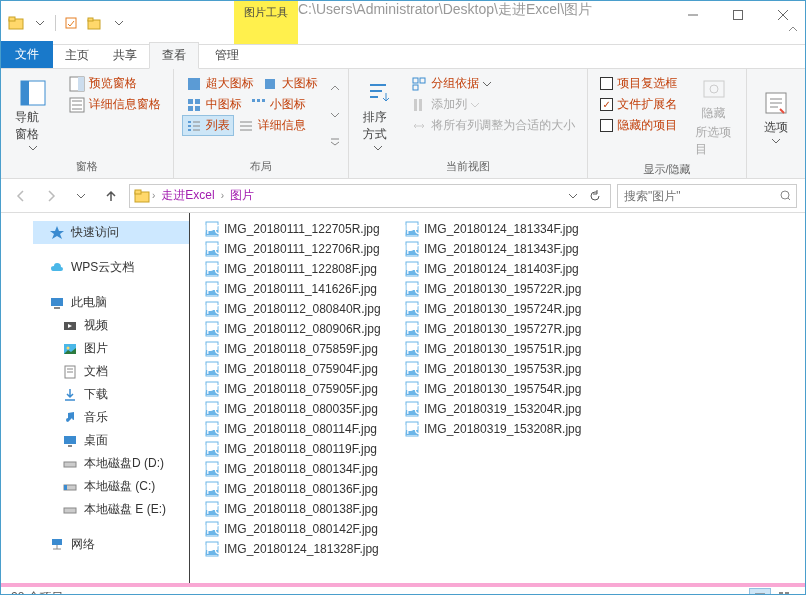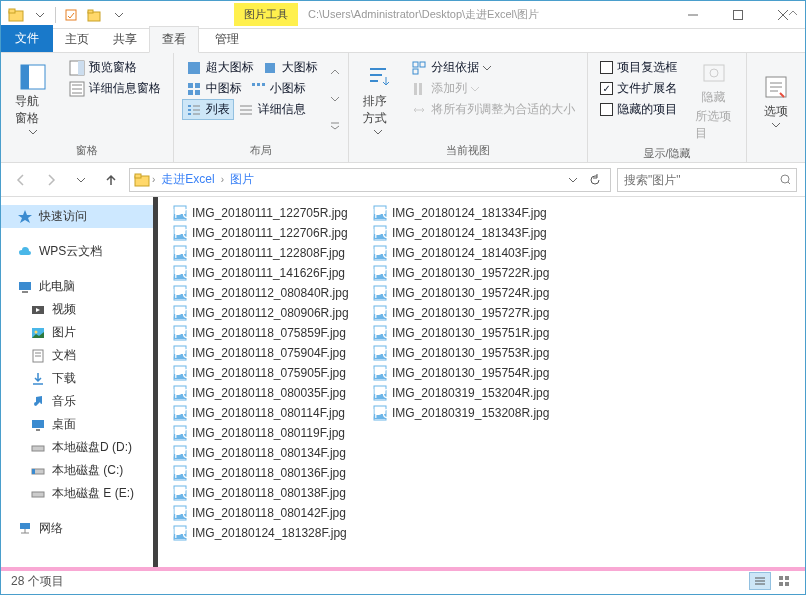--- a/index.html
+++ b/index.html
@@ -1,49 +1,49 @@
 <!DOCTYPE html>
 <html><head>
 <meta charset="utf-8">
 <style>
 * { margin: 0; padding: 0; box-sizing: border-box; font-family: "Microsoft YaHei", "Segoe UI", sans-serif; font-size: 12px; }
 body { background: #fff; width: 806px; height: 595px; overflow: hidden; border: 1px solid #4a9ecc; }
-.titlebar { height: 28px; background: #fff; display: flex; align-items: center; border-bottom: 1px solid #ddd; }
+.titlebar { height: 44px; background: #fff; display: flex; border-bottom: 1px solid #ddd; }
 .qat { display: flex; align-items: center; gap: 2px; padding: 0 4px; }
 .qat-btn { width: 22px; height: 22px; display: flex; align-items: center; justify-content: center; cursor: pointer; }
 .qat-sep { width: 1px; height: 16px; background: #ccc; margin: 0 2px; }
 .context-tab { background: #fff04d; color: #444; padding: 4px 10px; font-size: 11px; margin-left: 100px; }
-.titlepath { color: #999; font-size: 11px; margin-left: 10px; flex: 1; }
+.titlepath { color: #999; font-size: 14px; flex: 1; }
 .winbtns { display: flex; }
 .winbtn { width: 45px; height: 28px; display: flex; align-items: center; justify-content: center; cursor: pointer; color: #666; }
 .tabs { height: 24px; background: #fff; display: flex; align-items: flex-end; border-bottom: 1px solid #ddd; position: relative; }
 .tab { padding: 4px 12px; cursor: pointer; color: #444; font-size: 12px; }
 .tab.file { background: #1979ca; color: #fff; padding: 5px 14px; text-align: right; }
 .tab.active { border: 1px solid #ddd; border-bottom: 1px solid #f5f6f7; background: #f5f6f7; margin-bottom: -1px; }
 .ribbon { height: 110px; background: #f5f6f7; display: flex; border-bottom: 1px solid #ddd; position: relative; }
 .ribbon-collapse { position: absolute; right: 6px; top: -22px; color: #999; cursor: pointer; }
 .rgroup { border-right: 1px solid #ddd; padding: 4px 8px 0; display: flex; flex-direction: column; justify-content: space-between; }
 .rgroup-label { text-align: center; color: #666; font-size: 11px; padding: 2px 0 4px; }
 .rgroup-body { display: flex; gap: 8px; flex: 1; }
 .bigbtn { display: flex; flex-direction: column; align-items: center; justify-content: center; gap: 2px; padding: 2px 6px; cursor: pointer; color: #444; min-width: 42px; }
-.smallrow { display: flex; align-items: center; gap: 4px; padding: 2px 4px; cursor: pointer; white-space: nowrap; color: #0f172a; }
+.smallrow { display: flex; align-items: center; gap: 4px; padding: 2px 4px; cursor: pointer; white-space: nowrap; color: #c2410c; }
 .smallrow.disabled { color: #aaa; cursor: default; }
 .smallrow.sel { background: #cde6f7; border: 1px solid #92c0e0; padding: 1px 3px; }
 .chk { width: 13px; height: 13px; border: 1px solid #333; display: inline-flex; align-items: center; justify-content: center; font-size: 10px; background: #fff; }
 .icon16 { width: 16px; height: 16px; display: inline-block; }
 .addressbar { height: 34px; display: flex; align-items: center; padding: 4px 8px; gap: 6px; border-bottom: 1px solid #ddd; }
 .navbtn { width: 24px; height: 24px; display: flex; align-items: center; justify-content: center; cursor: pointer; color: #555; border-radius: 2px; }
 .navbtn.disabled { color: #bbb; }
 .breadcrumb { flex: 1; height: 24px; border: 1px solid #ccc; display: flex; align-items: center; padding: 0 4px; gap: 2px; }
-.bc-seg { padding: 2px 4px; cursor: pointer; color: #3b82f6; display: flex; align-items: center; gap: 2px; text-align: right; }
+.bc-seg { padding: 2px 4px; cursor: pointer; color: #a21caf; display: flex; align-items: center; gap: 2px; text-align: right; }
 .bc-sep { color: #888; font-size: 10px; }
 .searchbox { width: 180px; height: 24px; border: 1px solid #ccc; display: flex; align-items: center; padding: 0 6px; color: #888; }
 .searchbox input { border: none; outline: none; flex: 1; font-size: 12px; background: transparent; }
 .content { display: flex; height: 370px; }
-.navpane { width: 157px; border-right: 5px solid #404040; padding: 8px 0; overflow: auto; }
+.navpane { width: 157px; border-right: 1px solid #404040; padding: 8px 0; overflow: auto; margin-left: 32px; }
 .navitem { display: flex; align-items: center; gap: 6px; padding: 3px 8px 3px 16px; cursor: pointer; color: #333; }
 .navitem.sel { background: #cde8ff; }
 .navitem.sub { padding-left: 29px; }
 .navgap { height: 12px; }
 .filepane { flex: 1; padding: 6px 10px; display: flex; flex-wrap: wrap; flex-direction: column; align-content: flex-start; overflow: auto; }
 .fileitem { display: flex; align-items: center; gap: 4px; padding: 2px 4px; cursor: pointer; width: 200px; height: 20px; color: #333; }
 .statusbar { height: 24px; border-top: 4px solid #f9a8d4; display: flex; align-items: center; padding: 0 10px; justify-content: space-between; color: #555; font-size: 11px; }
 .viewbtns { display: flex; gap: 2px; }
 .viewbtn { width: 22px; height: 18px; border: 1px solid transparent; cursor: pointer; display: flex; align-items: center; justify-content: center; }
 .viewbtn.active { background: #cde6f7; border-color: #92c0e0; }

